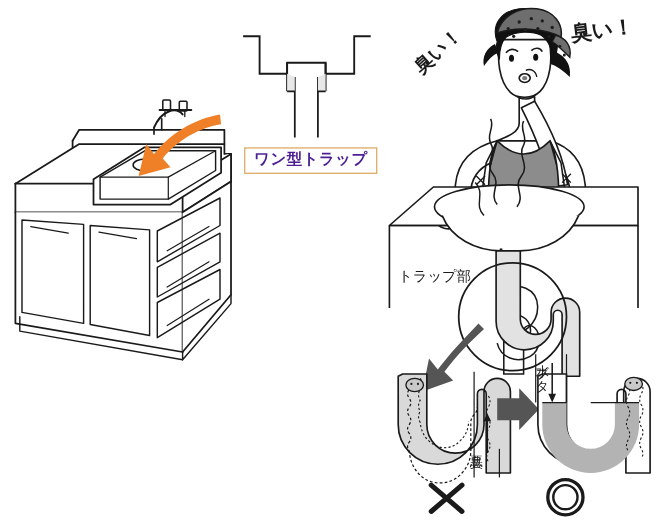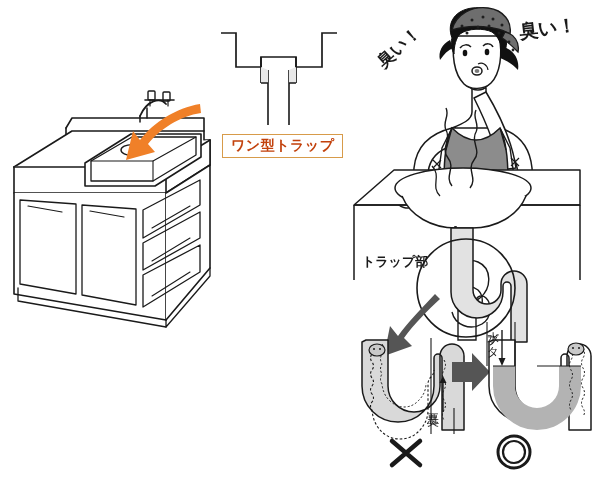--- a/index.html
+++ b/index.html
@@ -20,43 +20,42 @@
     font-weight:700;
     line-height:1;
   }
   
   #wan-trap-label{
     position:absolute;
     left:222px; top:134px;
     padding:3px 8px 4px 8px;
     border:1.5px solid #D79B4A;
     background:#ffffff;
-    color:#c2410c;
+    color:#4c1d95;
     font-size:14px;
     font-weight:700;
     letter-spacing:.5px;
     line-height:1.1;
   }
   #smell-left{
     left:374px; top:58px;
     font-size:17px;
     transform:rotate(-42deg);
     transform-origin:left top;
   }
   #smell-right{
     left:518px; top:22px;
     font-size:19px;
     transform:rotate(-7deg);
     transform-origin:left top;
   }
   #trap-part-label{
     left:362px; top:245px;
     font-size:13px;
-    font-weight:700;
-    margin-top:10px;
+    font-weight:400;
   }
   
   .vert{
     writing-mode:vertical-rl;
     text-orientation:upright;
     letter-spacing:1px;
   }
   #water-seal-label{
     left:487px; top:322px;
     font-size:12px;

